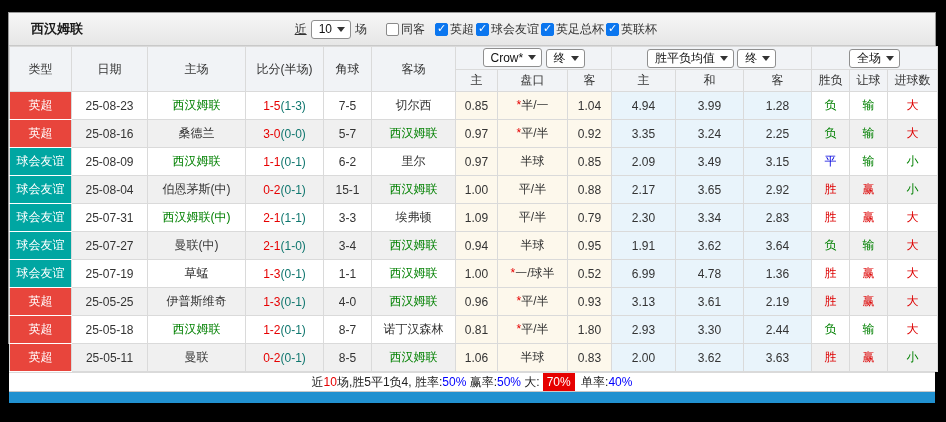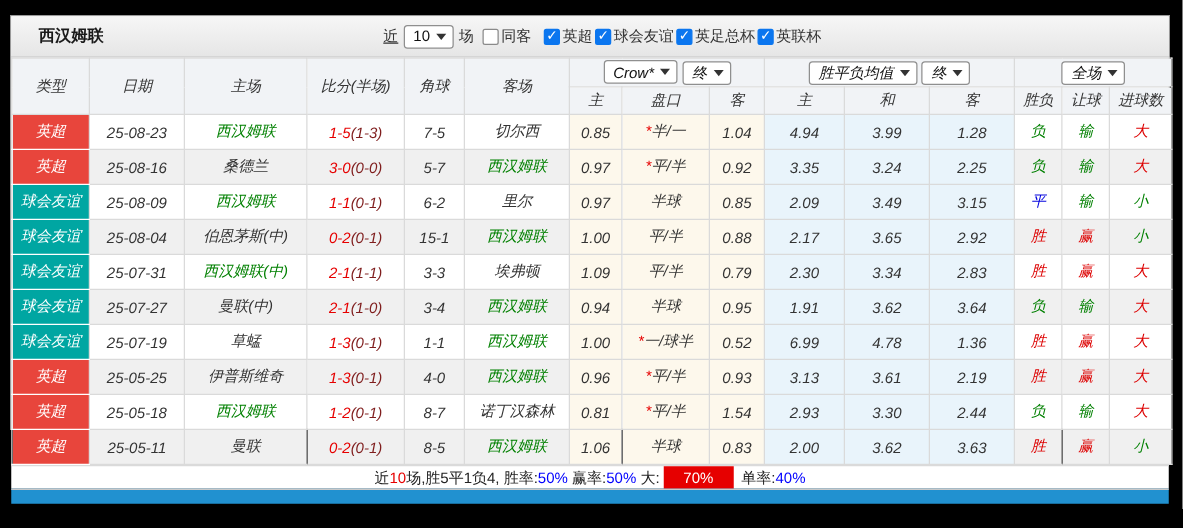--- a/index.html
+++ b/index.html
@@ -32,65 +32,65 @@
     border:1px solid #8a8a8a;background:#fff;border-radius:2px;vertical-align:-2px;
     position:relative;margin-right:2px;
   }
   .cb.checked{background:var(--checkbox-blue);border-color:var(--checkbox-blue);}
   .cb.checked::after{
     content:"✓";position:absolute;left:1px;top:-2px;color:#fff;font-size:11px;font-weight:bold;
   }
   .lgroup{display:flex;align-items:center;margin-left:6px;}
   .lgroup label{display:flex;align-items:center;margin-right:2px;}
   
-  table{border-collapse:collapse;table-layout:fixed;width:100%;font-size:12px;color:#333;font-style:italic;}
+  table{border-collapse:collapse;table-layout:fixed;width:100%;font-size:12px;color:#333;}
   th,td{border:1px solid #dadada;text-align:center;padding:0;overflow:hidden;white-space:nowrap;}
   thead th{background:#f1f3f6;font-weight:normal;color:#333;}
   tr.h1 th{height:22px;}
   tr.h2 th{height:21px;}
   tbody td{height:27px;background:#fff;}
   tr.alt td{background:#f0f0f0;}
   
   td.c-odds{background:#fdf8ec !important;}
   td.c-avg{background:#e9f4fb !important;}
   td.c-type{color:#fff;border-bottom-color:#fff;}
   td.badge-red{background:var(--badge-epl) !important;}
   td.badge-teal{background:var(--badge-friendly) !important;}
   .green{color:var(--team-highlight) !important;}
   .red{color:var(--result-red) !important;}
   .blue{color:var(--result-blue) !important;}
   td.c-score .ft{color:var(--score-red);text-align:center;}
-  td.c-score .ht{color:#7f1d1d;}
+  td.c-score .ht{color:#0f766e;}
   .star{color:var(--score-red);}
   
   .summary{
     flex:1;display:flex;align-items:center;justify-content:center;
     font-size:12px;color:#222;border-top:1px solid #dadada;background:#fff;white-space:pre;
   }
   .summary .red{color:var(--score-red) !important;}
   .summary .blue{color:var(--percent-blue) !important;}
-  .summary .badge70{background:var(--score-red);color:#fff;padding:2px 16px;margin:0 3px;text-align:right;}
+  .summary .badge70{background:var(--score-red);color:#fff;padding:2px 4px;margin:0 3px;text-align:right;}
   
   .bluebar{flex:0 0 11px;background:var(--bottom-bar);border-top:1px solid #c9c9c9;}
 </style>
 </head>
 <body>
 
 <div class="panel">
 
   <div class="topbar">
     <span class="title">西汉姆联</span>
     <div class="controls">
       <span class="near">近</span>
       <span class="sel">
         <span>10</span>
         <span class="caret"></span>
       </span>
       <span>场</span>
-      <label style="display:flex;align-items:center;margin-left:3px;">
+      <label style="display:flex;align-items:center;margin-left:15px;">
         <span class="cb"></span>
         <span>同客</span>
       </label>
       <span class="lgroup" id="leagues">
           <label>
             <span class="cb checked"></span>
             <span>英超</span>
           </label>
           <label>
             <span class="cb checked"></span>
@@ -312,21 +312,21 @@
     </tr>
         <tr>
       <td class="c-type badge-red">英超</td>
       <td>25-05-18</td>
       <td class="c-home green">西汉姆联</td>
       <td class="c-score"><span class="ft">1-2</span><span class="ht">(0-1)</span></td>
       <td>8-7</td>
       <td class="c-away">诺丁汉森林</td>
       <td class="c-odds">0.81</td>
       <td class="c-odds"><span class="star">*</span><span>平/半</span></td>
-      <td class="c-odds">1.54</td>
+      <td class="c-odds">1.80</td>
       <td class="c-avg">2.93</td>
       <td class="c-avg">3.30</td>
       <td class="c-avg">2.44</td>
       <td class="c-res green">负</td>
       <td class="c-res green">输</td>
       <td class="c-res red">大</td>
     </tr>
         <tr class="alt">
       <td class="c-type badge-red">英超</td>
       <td>25-05-11</td>

